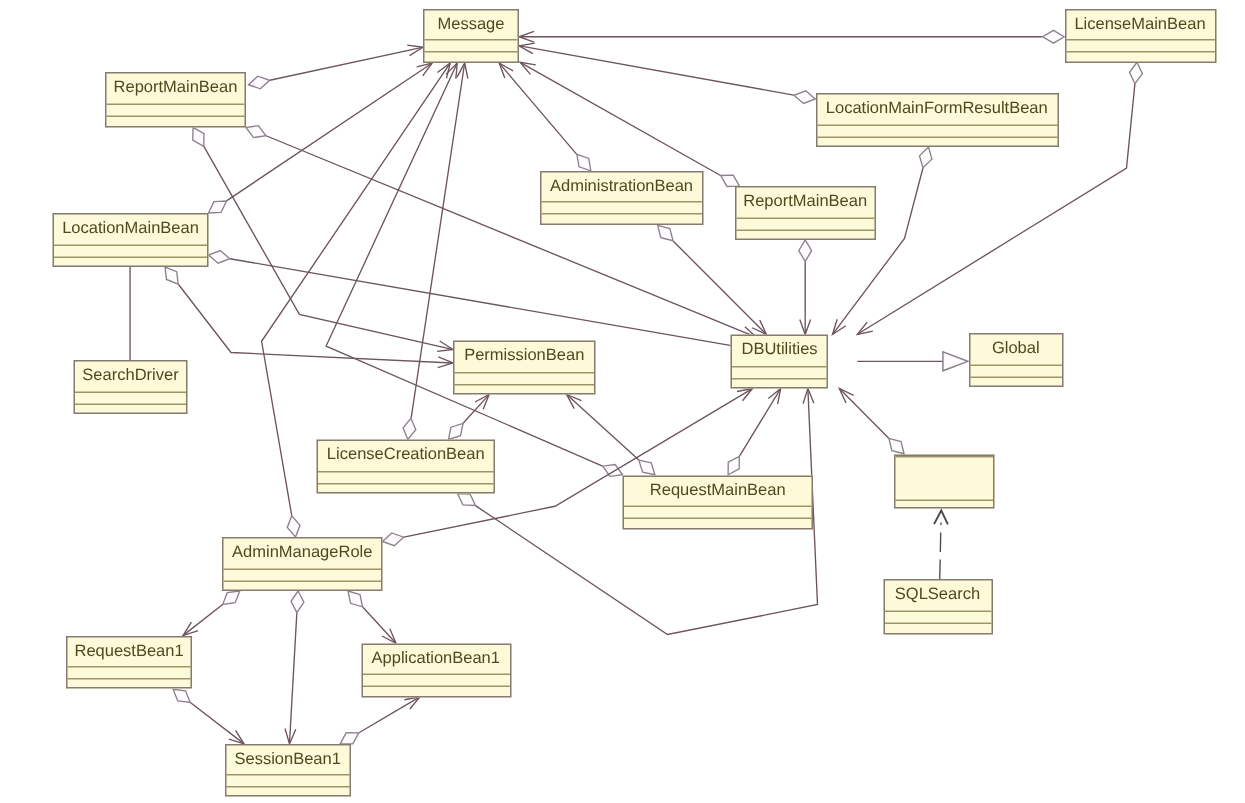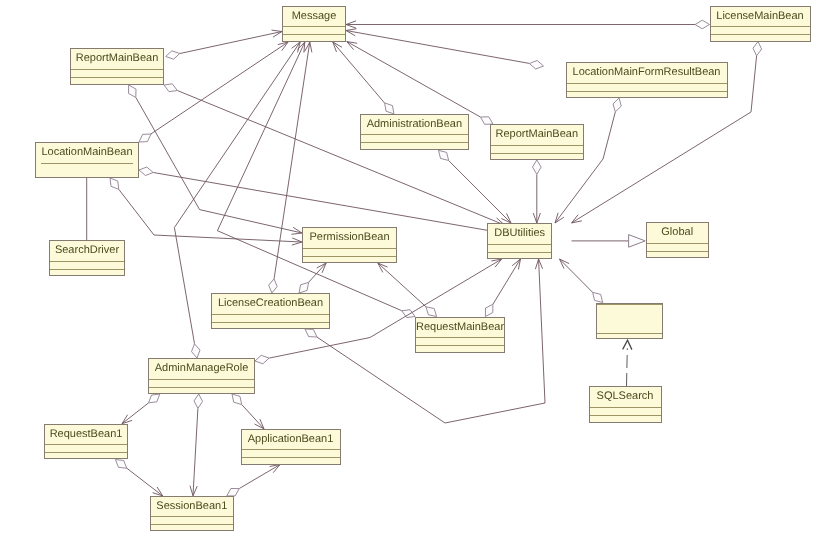--- a/index.html
+++ b/index.html
@@ -177,36 +177,36 @@
     <div class="uml-class" style="left: 709.5px; top: 5.5px; width: 101px; height: 36px;">
       <div class="uml-title">LicenseMainBean</div>
       <div class="uml-attrs"></div>
       <div class="uml-ops"></div>
     </div>
     <div class="uml-class" style="left: 70px; top: 48px; width: 94px; height: 37px;">
       <div class="uml-title">ReportMainBean</div>
       <div class="uml-attrs"></div>
       <div class="uml-ops"></div>
     </div>
-    <div class="uml-class" style="left: 543.5px; top: 62px; width: 162px; height: 36px; margin-left: 22px;">
+    <div class="uml-class" style="left: 543.5px; top: 62px; width: 162px; height: 36px;">
       <div class="uml-title">LocationMainFormResultBean</div>
       <div class="uml-attrs"></div>
       <div class="uml-ops"></div>
     </div>
     <div class="uml-class" style="left: 359.7px; top: 113.9px; width: 109.3px; height: 36.4px;">
       <div class="uml-title">AdministrationBean</div>
       <div class="uml-attrs"></div>
       <div class="uml-ops"></div>
     </div>
     <div class="uml-class" style="left: 489.8px; top: 124.1px; width: 94px; height: 35.8px;">
       <div class="uml-title">ReportMainBean</div>
       <div class="uml-attrs"></div>
       <div class="uml-ops"></div>
     </div>
-    <div class="uml-class" style="left: 35px; top: 142px; width: 104px; height: 36px; align-items: center;">
+    <div class="uml-class" style="left: 35px; top: 142px; width: 104px; height: 36px;">
       <div class="uml-title">LocationMainBean</div>
       <div class="uml-attrs"></div>
       <div class="uml-ops"></div>
     </div>
     <div class="uml-class" style="left: 49px; top: 240px; width: 76px; height: 36px;">
       <div class="uml-title">SearchDriver</div>
       <div class="uml-attrs"></div>
       <div class="uml-ops"></div>
     </div>
     <div class="uml-class" style="left: 302px; top: 227px; width: 95px; height: 36px; justify-content: space-between;">
@@ -227,21 +227,21 @@
     <div class="uml-class" style="left: 211px; top: 293px; width: 119px; height: 36px;">
       <div class="uml-title">LicenseCreationBean</div>
       <div class="uml-attrs"></div>
       <div class="uml-ops"></div>
     </div>
     <div class="uml-class" style="left: 595.5px; top: 302.5px; width: 67px; height: 36px; gap: 28px;">
       <div class="uml-title">SQLQuery</div>
       <div class="uml-attrs"></div>
       <div class="uml-ops"></div>
     </div>
-    <div class="uml-class" style="left: 415px; top: 316.5px; width: 90px; height: 36px;">
+    <div class="uml-class" style="left: 415px; top: 316.5px; width: 127px; height: 36px;">
       <div class="uml-title">RequestMainBean</div>
       <div class="uml-attrs"></div>
       <div class="uml-ops"></div>
     </div>
     <div class="uml-class" style="left: 148px; top: 358px; width: 107px; height: 36px;">
       <div class="uml-title">AdminManageRole</div>
       <div class="uml-attrs"></div>
       <div class="uml-ops"></div>
     </div>
     <div class="uml-class" style="left: 588.5px; top: 386px; width: 73px; height: 37px;">

